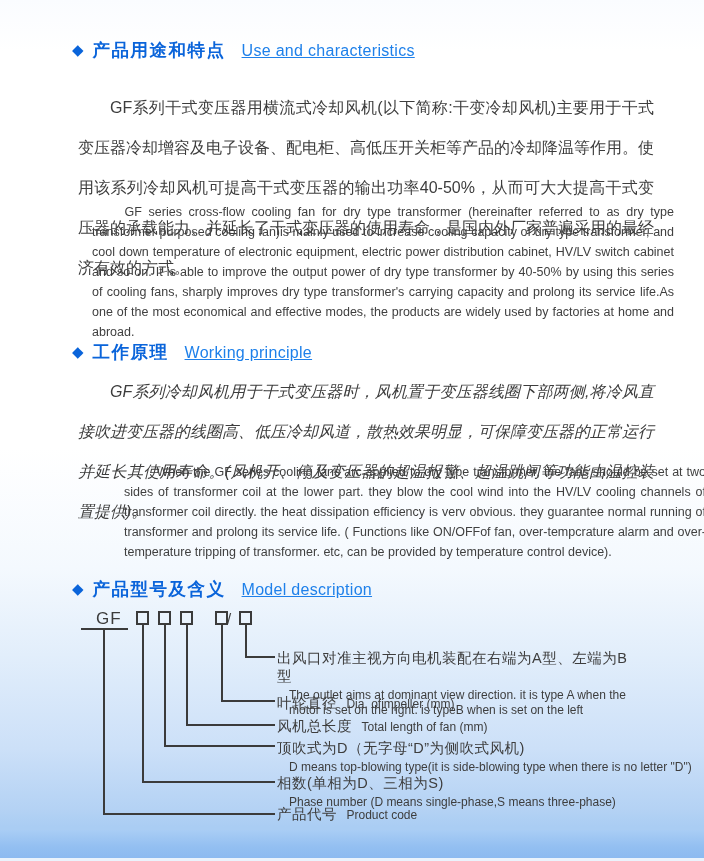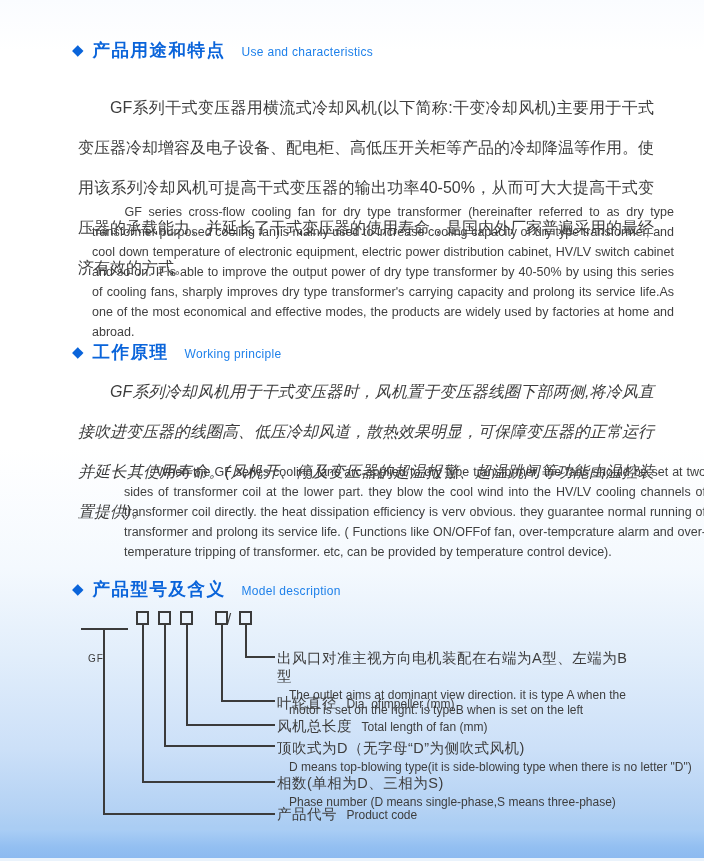--- a/index.html
+++ b/index.html
@@ -10,42 +10,42 @@
     position:relative; width:704px; height:861px; margin:0 auto; overflow:hidden;
     background:linear-gradient(180deg,
       #fafcff 0%, #ffffff 6%, #ffffff 52%, #f4f9fe 66%,
       #e2eefb 76%, #cce0f8 87%, #b4d2f4 94%, #aacdf3 96%);
   }
 
   
   .section-header { position:absolute; left:72px; display:flex; align-items:baseline; }
   .diamond { color:#0a64da; font-size:15px; margin-right:9px; transform:translateY(-1px); }
   .title-cn { color:#0a64da; font-weight:bold; font-size:17.5px; letter-spacing:1.5px; }
-  .title-en { color:#1e80ea; font-size:12px; margin-left:16px; letter-spacing:.3px; }
+  .title-en { color:#1e80ea; font-size:16px; margin-left:16px; letter-spacing:.3px;text-decoration:underline; }
 
   
   .para-cn { position:absolute; left:78px; width:576px; font-size:16px; line-height:40px;
              color:#3d3d3d; text-align:justify; text-indent:2em; }
   .para-en { position:absolute; left:92px; width:582px; font-size:12.5px; line-height:20px;
              color:#404040; text-align:justify; text-indent:2.6em; }
 
   #header-use { top:38px; }
   #para-use-cn { top:88px; }
   #para-use-en { top:202px; }
   #header-principle { top:340px; }
   #para-principle-cn { top:372px;font-style:italic; }
   #para-principle-en { top:462px;margin-left:32px; }
   #header-model { top:577px; }
 
   
   .diagram { position:absolute; left:0; top:605px; width:704px; height:228px; }
   .dbox { position:absolute; width:13px; height:14px; border:2px solid #3b3b3b; top:6px; background:transparent; }
   .vline { position:absolute; width:2px; background:#3b3b3b; top:20px; }
   .hline { position:absolute; height:2px; background:#3b3b3b; }
-  .gf-text { position:absolute; left:88px; top:4px; font-size:10px; color:#3b3b3b; letter-spacing:1px;margin-top:44px; }
+  .gf-text { position:absolute; left:96px; top:4px; font-size:17px; color:#3b3b3b; letter-spacing:1px; }
   .gf-underline { position:absolute; left:81px; top:23px; width:47px; height:2px; background:#3b3b3b; }
   .slash { position:absolute; left:227px; top:5px; font-size:15px; color:#3b3b3b; }
 
   .dlabel { position:absolute; left:277px; color:#3d3d3d; }
   .dlabel .cn { font-size:14.5px; line-height:17px; letter-spacing:.5px; }
   .dlabel .en { font-size:12px; line-height:15px; }
   .dlabel.inline .en { margin-left:5px; }
   .dlabel.stacked .en { display:block; margin-top:3px;margin-left:12px; }
   #label-outlet { width:354px; top:44px; }
   #label-impeller { top:89px; }

